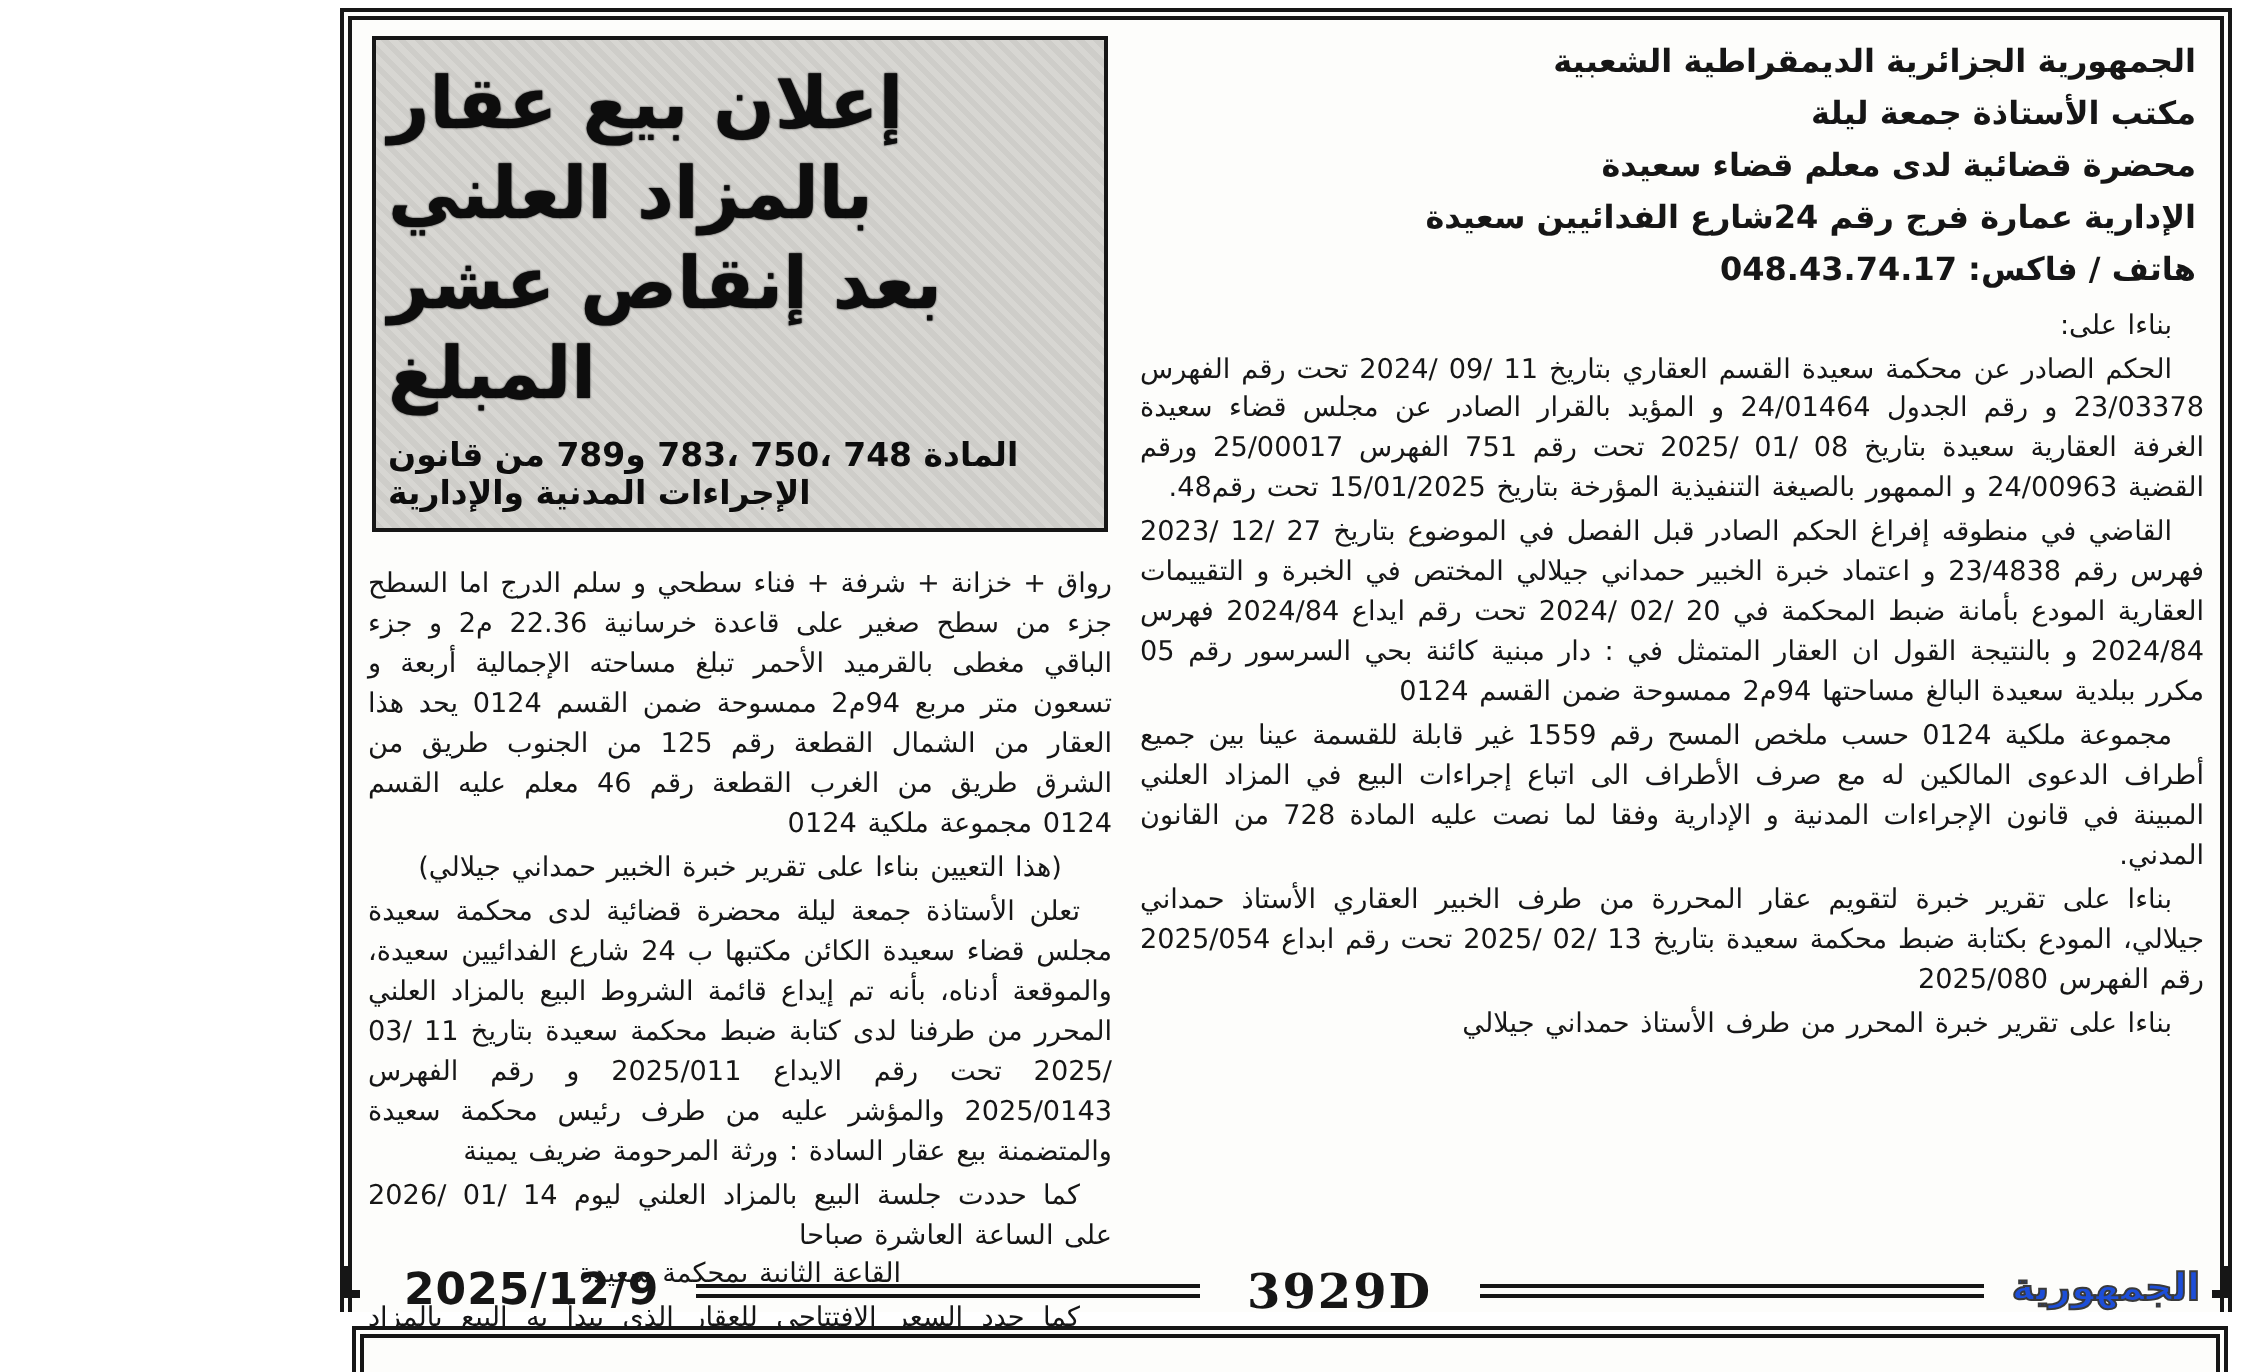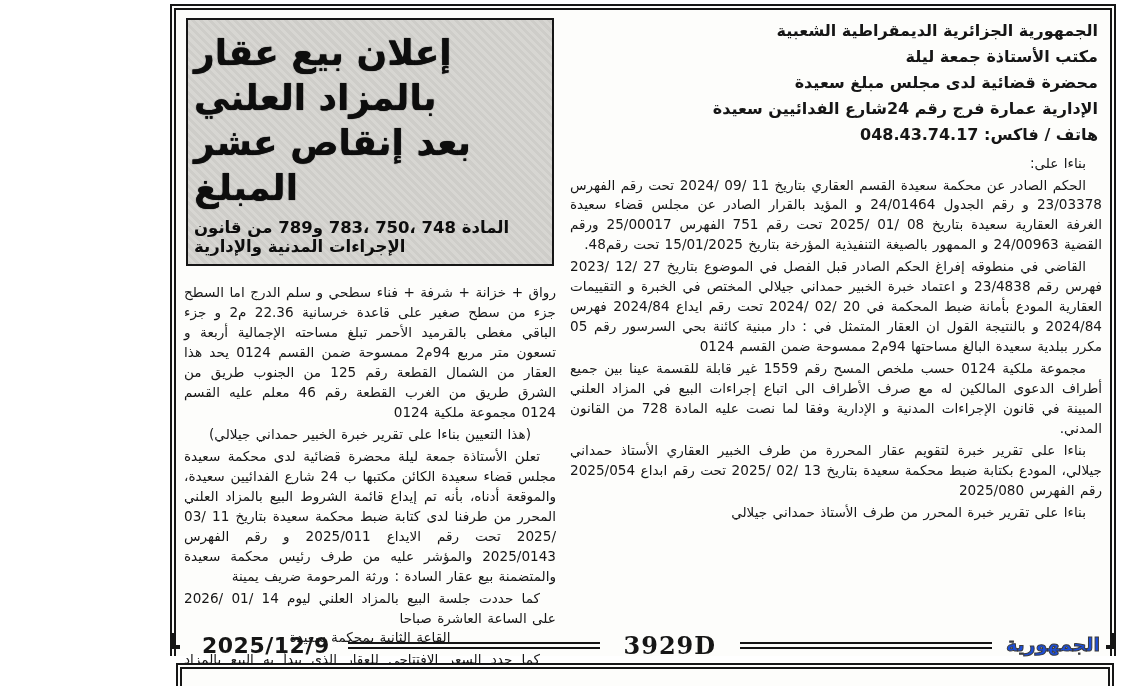--- a/index.html
+++ b/index.html
@@ -86,21 +86,21 @@
 </head>
 <body>
 
 <div class="ad-frame">
   <div class="columns">
 
     <div class="col-right">
       <div class="office-header">
         <div>الجمهورية الجزائرية الديمقراطية الشعبية</div>
         <div>مكتب الأستاذة جمعة ليلة</div>
-        <div>محضرة قضائية لدى مجلس مبلغ سعيدة</div>
+        <div>محضرة قضائية لدى معلم قضاء سعيدة</div>
         <div>الإدارية عمارة فرج رقم 24شارع الفدائيين سعيدة</div>
         <div>هاتف / فاكس: 048.43.74.17</div>
       </div>
       <p class="body-p p-indent">بناءا على:</p>
       <p class="body-p p-indent">الحكم الصادر عن محكمة سعيدة القسم العقاري بتاريخ 11 /09 /2024 تحت رقم الفهرس 23/03378 و رقم الجدول 24/01464 و المؤيد بالقرار الصادر عن مجلس قضاء سعيدة الغرفة العقارية سعيدة بتاريخ 08 /01 /2025 تحت رقم 751 الفهرس 25/00017 ورقم القضية 24/00963 و الممهور بالصيغة التنفيذية المؤرخة بتاريخ 15/01/2025 تحت رقم48.</p>
       <p class="body-p p-indent">القاضي في منطوقه إفراغ الحكم الصادر قبل الفصل في الموضوع بتاريخ 27 /12 /2023 فهرس رقم 23/4838 و اعتماد خبرة الخبير حمداني جيلالي المختص في الخبرة و التقييمات العقارية المودع بأمانة ضبط المحكمة في 20 /02 /2024 تحت رقم ايداع 2024/84 فهرس 2024/84 و بالنتيجة القول ان العقار المتمثل في : دار مبنية كائنة بحي السرسور رقم 05 مكرر ببلدية سعيدة البالغ مساحتها 94م2 ممسوحة ضمن القسم 0124</p>
       <p class="body-p p-indent">مجموعة ملكية 0124 حسب ملخص المسح رقم 1559 غير قابلة للقسمة عينا بين جميع أطراف الدعوى المالكين له مع صرف الأطراف الى اتباع إجراءات البيع في المزاد العلني المبينة في قانون الإجراءات المدنية و الإدارية وفقا لما نصت عليه المادة 728 من القانون المدني.</p>
       <p class="body-p p-indent">بناءا على تقرير خبرة لتقويم عقار المحررة من طرف الخبير العقاري الأستاذ حمداني جيلالي، المودع بكتابة ضبط محكمة سعيدة بتاريخ 13 /02 /2025 تحت رقم ابداع 2025/054 رقم الفهرس 2025/080</p>
       <p class="body-p p-indent">بناءا على تقرير خبرة المحرر من طرف الأستاذ حمداني جيلالي</p>
     </div>

